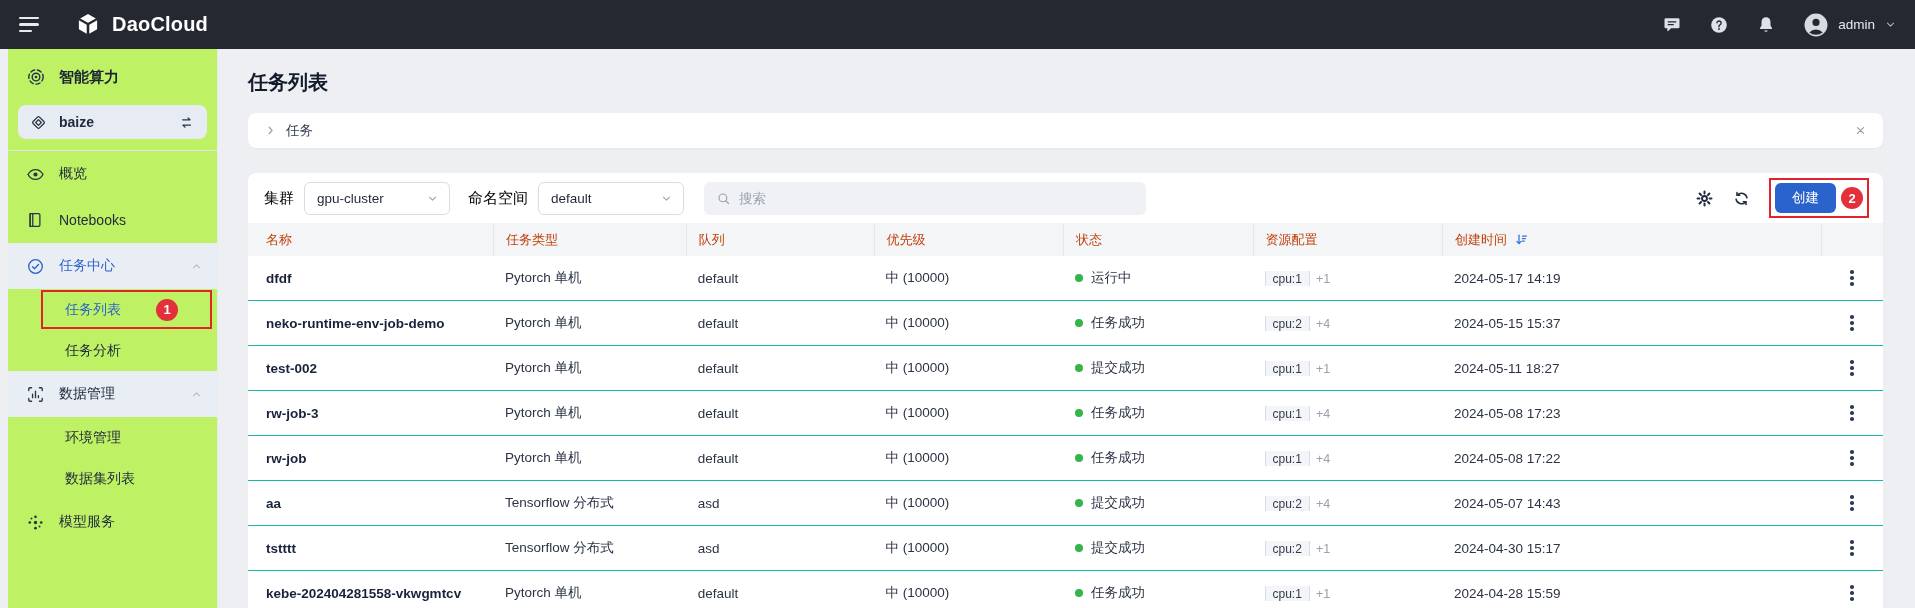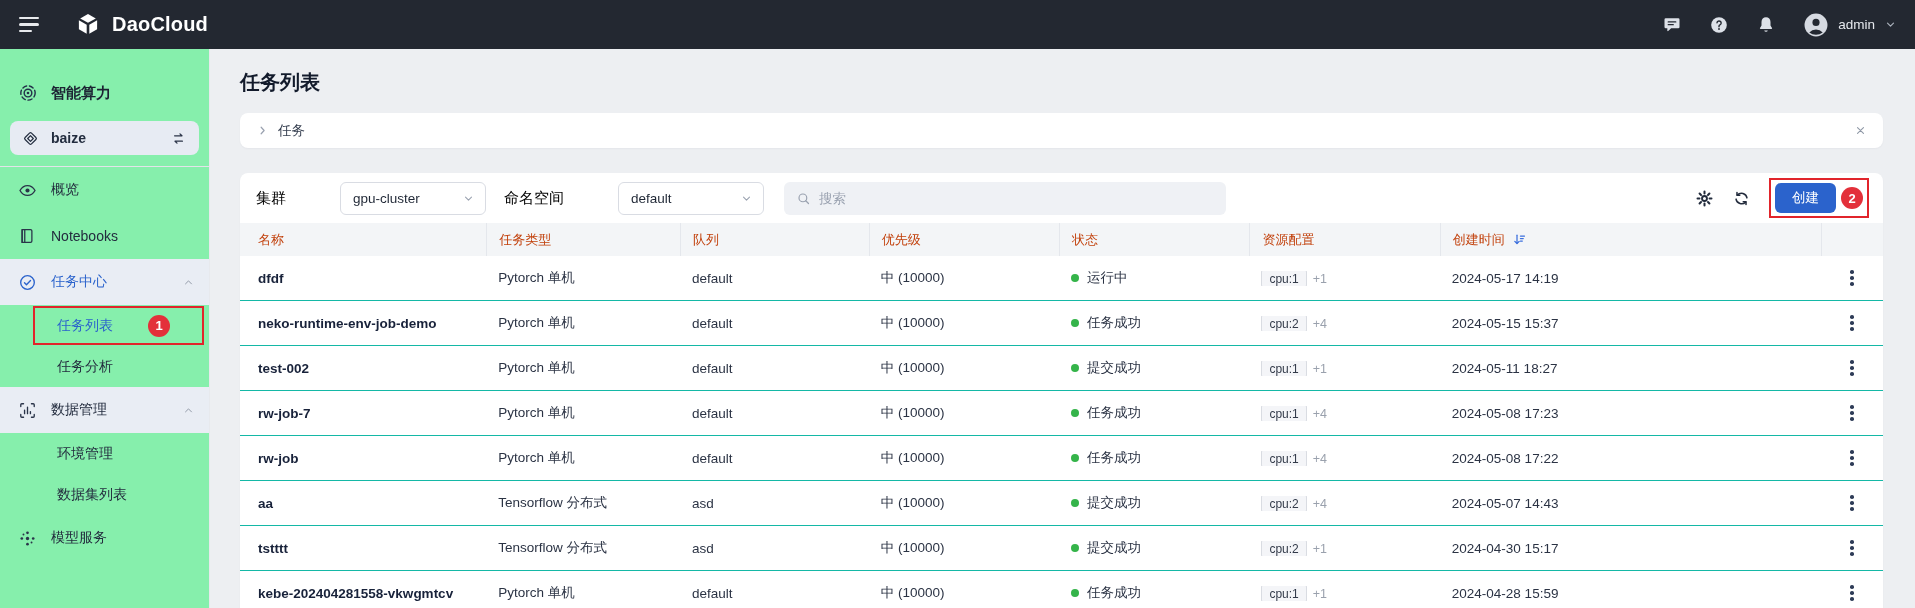--- a/index.html
+++ b/index.html
@@ -17,21 +17,21 @@
   .topbar-right { margin-left:auto; display:flex; align-items:center; gap:27px; color:#dde1e8; }
   .tb-icon { cursor:pointer; color:#dde1e8; }
   .user { display:flex; align-items:center; gap:9px; cursor:pointer; }
   .user-name { font-size:13.5px; color:#e6e9ee; }
   .user-chev { color:#aab1bc; }
 
   
   .shell { display:flex; height:559px; }
 
   
-  .sidebar { width:210px; background:#86efac; border-right:1px solid #e7e9ed; padding-top:30px; flex-shrink:0; }
+  .sidebar { width:210px; background:#bef264; border-right:1px solid #e7e9ed; padding-top:14px; flex-shrink:0;margin-left:8px; }
   .side-title { display:flex; align-items:center; gap:13px; padding:0 18px; height:28px; font-size:15px; font-weight:bold; color:#1c2433; }
   .side-title .nav-ico { color:#233049; }
   .workspace { margin:14px 10px 0; height:34px; background:#e7ebf3; border-radius:8px; display:flex; align-items:center; gap:12px; padding:0 12px; font-size:14px; font-weight:bold; color:#232d3f; cursor:pointer; }
   .ws-swap { margin-left:auto; color:#2a3347; cursor:pointer; }
   .side-divider { height:1px; background:#e2e4e9; margin:11px 0 0; }
   .nav-item { height:46px; display:flex; align-items:center; gap:14px; padding:0 14px 0 18px; font-size:14px; color:#232c3e; cursor:pointer; }
   .nav-item.highlight { background:#e9edf4; }
   .nav-item .nav-ico { color:#2a3449; width:19px; }
   .nav-item.active { color:#2b63cc; }
   .nav-item.active .nav-ico { color:#2b63cc; }
@@ -46,21 +46,21 @@
   .main { flex:1; padding:18px 32px 0 30px; display:flex; flex-direction:column; overflow:hidden; }
   .page-title { font-size:20px; font-weight:bold; color:#121a2b; margin:2px 0 17px; }
   .breadcrumb { background:#fff; border-radius:8px; height:35px; display:flex; align-items:center; gap:9px; padding:4px 16px; box-shadow:0 1px 2px rgba(16,24,40,.04); }
   .bc-chev { color:#9aa2b0; }
   .bc-item { font-size:13.5px; color:#353e4f; cursor:pointer; }
   .bc-close { margin-left:auto; color:#8f98a6; cursor:pointer; }
 
   .card { background:#fff; border-radius:8px 8px 0 0; margin-top:25px; flex:1; display:flex; flex-direction:column; overflow:hidden; box-shadow:0 1px 2px rgba(16,24,40,.04); }
   .filter-row { display:flex; align-items:center; gap:10px; padding:5px 14px 5px 16px; min-height:50px; }
   .f-label { font-size:15px; color:#000000; }
-  .select { width:146px; height:33px; background:#fff; border:1px solid #d9dce3; border-radius:6px; display:flex; align-items:center; padding:0 10px 0 12px; font-size:13.5px; color:#1f2735; cursor:pointer;margin-left:44px; }
+  .select { width:146px; height:33px; background:#fff; border:1px solid #d9dce3; border-radius:6px; display:flex; align-items:center; padding:0 10px 0 12px; font-size:13.5px; color:#1f2735; cursor:pointer; }
   .sel-chev { margin-left:auto; color:#9aa2b0; }
   .ns-label { margin-left:8px; }
   .search { width:442px; height:33px; background:#eff1f5; border-radius:6px; display:flex; align-items:center; gap:8px; padding:0 12px; margin-left:10px; color:#9aa2b0; }
   .search input { flex:1; border:none; outline:none; background:transparent; font-size:13.5px; color:#333c4d; font-family:inherit; }
   .search input::placeholder { color:#9aa2b0; }
   .toolbar { margin-left:auto; display:flex; align-items:center; gap:18px; }
   .icon-btn { color:#222b3c; cursor:pointer; }
   .red-frame-btn { border:2px solid #e1242b; display:flex; align-items:center; gap:5px; padding:3px 4px; }
   .create-btn { background:#2b63cc; color:#fff; border:none; border-radius:6px; height:30px; padding:0 17px; font-size:13.5px; cursor:pointer; font-family:inherit; }
 
@@ -400,21 +400,21 @@
             <div class="td c-time">2024-05-11 18:27</div>
             <div class="td c-act">
               <span class="kebab">
                 <i></i>
                 <i></i>
                 <i></i>
               </span>
             </div>
           </div>
           <div class="trow">
-            <div class="td c-name">rw-job-7</div>
+            <div class="td c-name">rw-job-3</div>
             <div class="td c-type">Pytorch 单机</div>
             <div class="td c-queue">default</div>
             <div class="td c-prio">中 (10000)</div>
             <div class="td c-status">
               <span class="dot"></span>
               <span>任务成功</span>
             </div>
             <div class="td c-res"><span class="chip">cpu:1</span><span class="plus">+4</span></div>
             <div class="td c-time">2024-05-08 17:23</div>
             <div class="td c-act">

